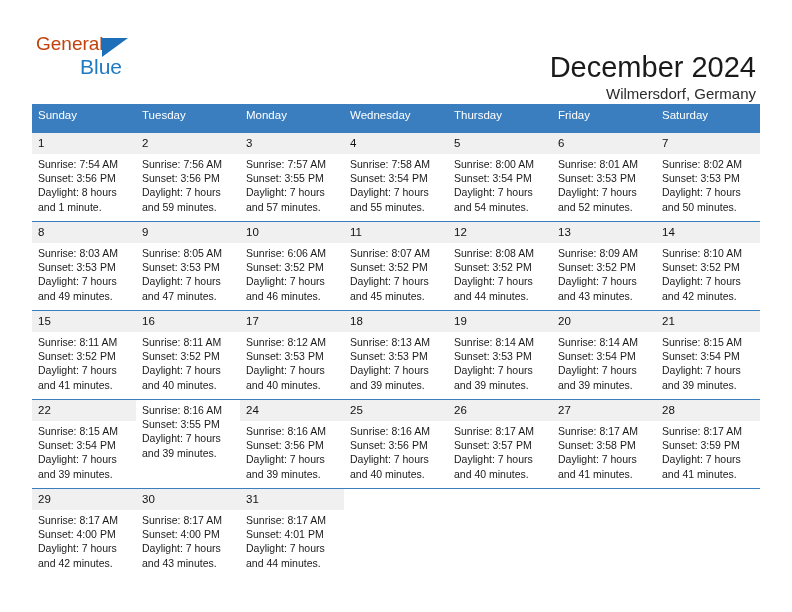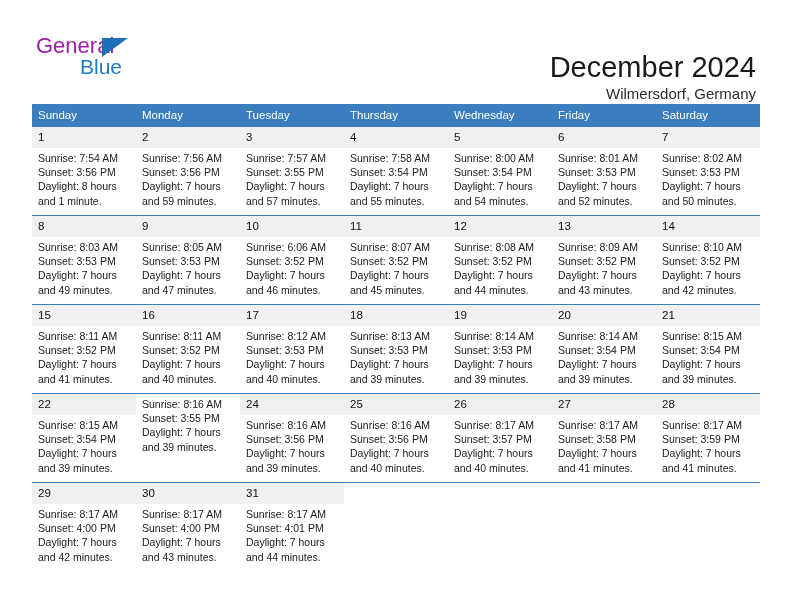--- a/index.html
+++ b/index.html
@@ -33,23 +33,23 @@
     position: absolute;
     left: 36px;
     top: 33px;
     width: 140px;
     height: 52px;
   }
   .logo-general {
     position: absolute;
     left: 0;
     top: 0;
-    font-size: 22px;
+    font-size: 19px;
     letter-spacing: 0px;
-    color: #a21caf;
+    color: #c2410c;
     font-family: "Liberation Sans", sans-serif;
   }
   .logo-tri {
     position: absolute;
     left: 66px;
     top: 5px;
     width: 0;
     height: 0;
     border-left: 26px solid #1d70b8;
     border-bottom: 19px solid transparent;
@@ -86,21 +86,21 @@
   
   .calendar {
     position: absolute;
     left: 32px;
     top: 104px;
     width: 728px;
   }
   .cal-head {
     display: flex;
     background: #3a7ebf;
-    height: 22px;
+    height: 28px;
   }
   .cal-head .dow {
     flex: 1 1 0;
     box-sizing: border-box;
     padding: 3px 0 0 6px;
     font-size: 11.5px;
     color: #ffffff;
     line-height: 16px;
     white-space: nowrap;
   }
@@ -159,24 +159,24 @@
       <div class="title-month">December 2024</div>
       <div class="title-location">Wilmersdorf, Germany</div>
     </div>
 
   </div>
 
   <div class="calendar">
 
     <div class="cal-head">
       <div class="dow">Sunday</div>
+      <div class="dow">Tuesday</div>
       <div class="dow">Monday</div>
-      <div class="dow">Tuesday</div>
+      <div class="dow">Wednesday</div>
       <div class="dow">Thursday</div>
-      <div class="dow">Wednesday</div>
       <div class="dow">Friday</div>
       <div class="dow">Saturday</div>
     </div>
 
     <div class="week">
       <div class="cell">
         <div class="daynum">1</div>
         <div class="info">
           <div>Sunrise: 7:54 AM</div>
           <div>Sunset: 3:56 PM</div>

